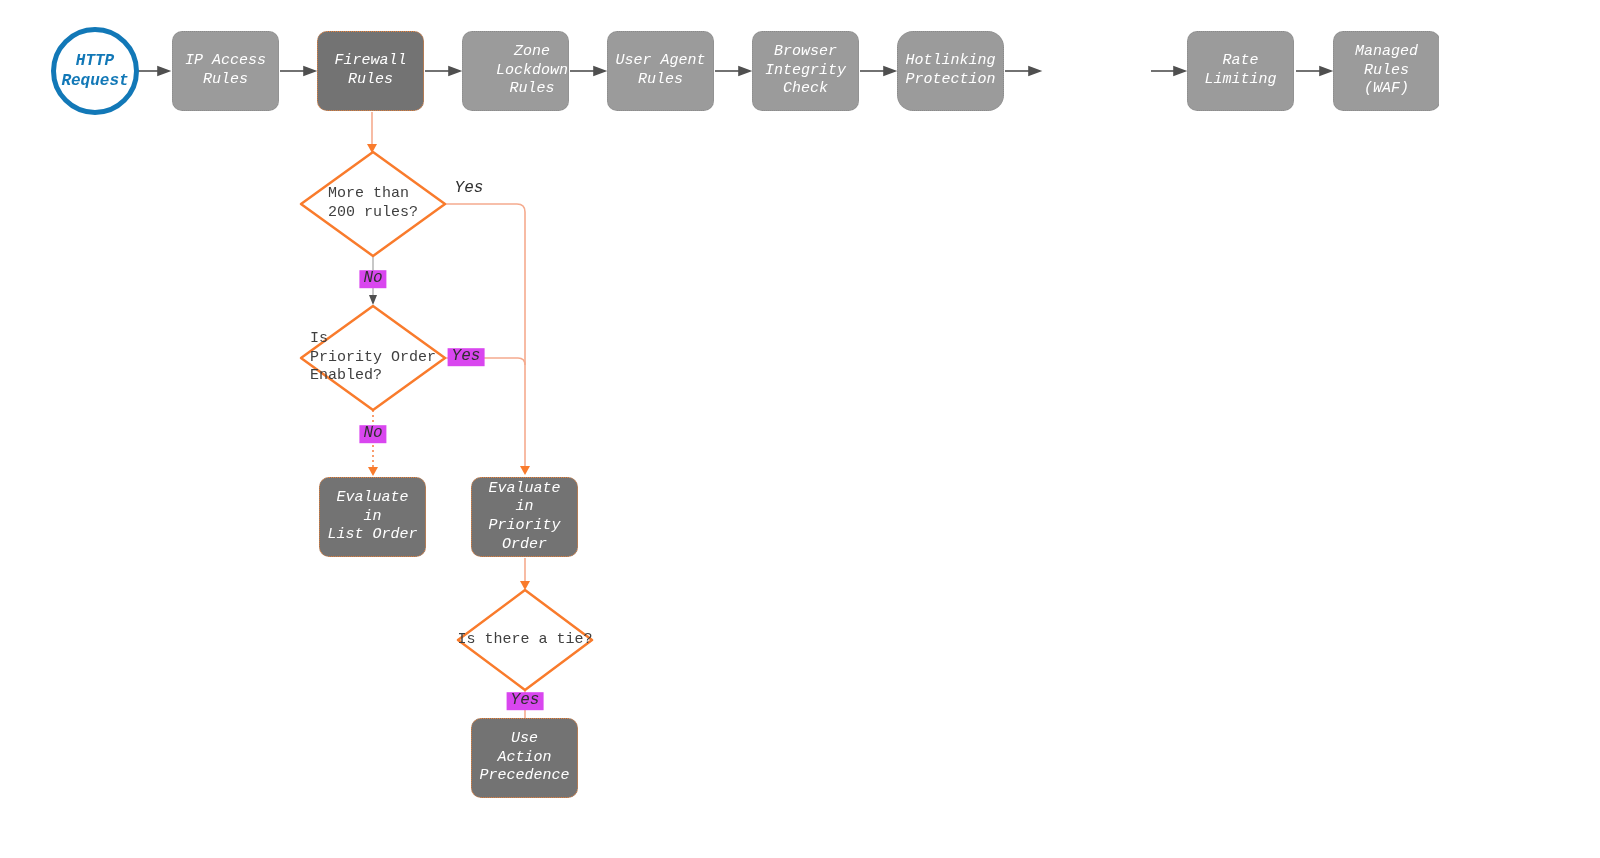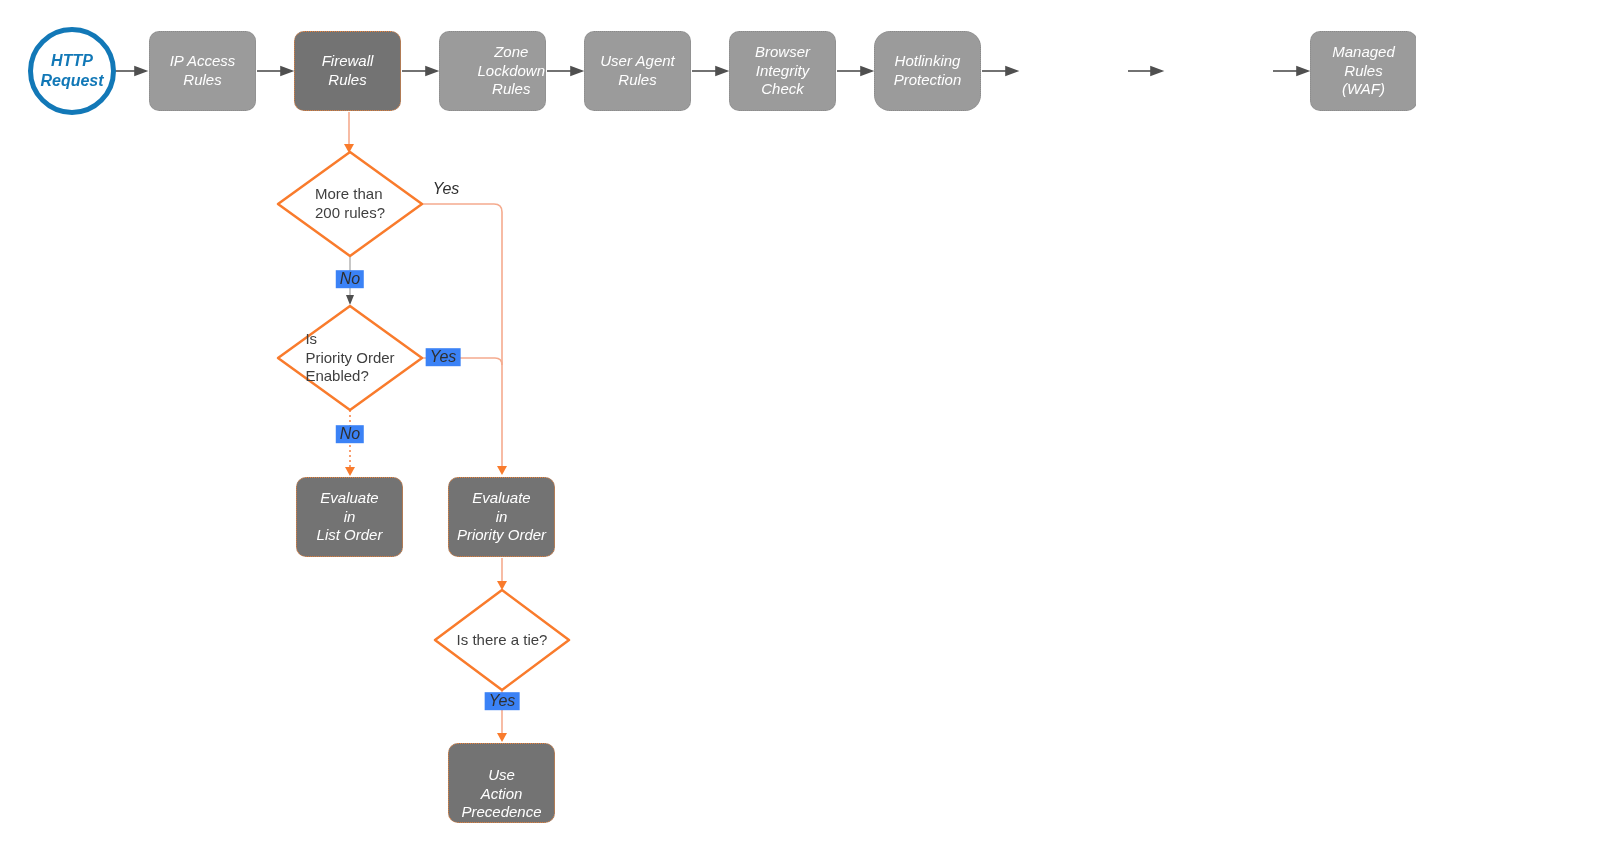--- a/index.html
+++ b/index.html
@@ -1,18 +1,19 @@
 <!DOCTYPE html>
 <html><head>
 <meta charset="utf-8">
 <style>
   html,body{margin:0;padding:0;background:#ffffff;}
   .canvas{
     position:relative;width:1416px;height:858px;background:#ffffff;overflow:hidden;
-    font-family:Liberation Sans, sans-serif;
+    font-family:Liberation Mono, monospace;
+    margin-left:23px;
   }
   svg.wires{position:absolute;left:0;top:0;}
   .node{
     position:absolute;display:flex;align-items:center;justify-content:center;
     text-align:center;box-sizing:border-box;
   }
   .box{width:107px;height:80px;border-radius:10px;top:31px;}
   .gray{background:#9b9b9b;border:1px dotted #8a8a8a;}
   .orange{background:#737373;border:1px dotted #ef8339;}
   .node-label{
@@ -26,21 +27,21 @@
   .circle .node-label{color:#1278b7;font-weight:bold;font-size:16px;font-style:italic;}
   .circle.filled{background:#1278b7;}
   .circle.filled .node-label{color:#ffffff;}
   .diamond-label{
     position:absolute;display:flex;align-items:center;justify-content:center;
     text-align:left;color:#3f3f3f;font-size:15px;line-height:1.25;
     white-space:pre-line;
   }
   .edge-label{
     position:absolute;transform:translate(-50%,-50%);
-    color:#2f2f2f;font-style:italic;font-size:16px;background:#3b82f6;
+    color:#2f2f2f;font-style:italic;font-size:16px;background:#d946ef;
     padding:0 4px;line-height:1.1;
   }
 </style>
 </head>
 <body>
 
 <div class="canvas">
 
   <svg class="wires" width="1600" height="858">
 
@@ -130,20 +131,24 @@
   </div>
   <div class="node box gray" style="left:729px;">
     <span class="node-label">Browser
 Integrity
 Check</span>
   </div>
   <div class="node box gray" style="left:874px;border-radius:16px;">
     <span class="node-label">Hotlinking
 Protection</span>
   </div>
+  <div class="node box gray" style="left:1164px;">
+    <span class="node-label">Rate
+Limiting</span>
+  </div>
   <div class="node box gray" style="left:1310px;">
     <span class="node-label">Managed
 Rules
 (WAF)</span>
   </div>
 
 
   <div class="diamond-label" style="left:280px;top:172px;width:140px;height:64px;">More than
 200 rules?</div>
   <div class="diamond-label" style="left:280px;top:324px;width:140px;height:68px;">Is
@@ -154,21 +159,21 @@
   <div class="node box orange" style="left:296px;top:477px;">
     <span class="node-label">Evaluate
 in
 List Order</span>
   </div>
   <div class="node box orange" style="left:448px;top:477px;">
     <span class="node-label">Evaluate
 in
 Priority Order</span>
   </div>
-  <div class="node box orange" style="left:448px;top:743px;align-items:flex-end;">
+  <div class="node box orange" style="left:448px;top:718px;">
     <span class="node-label">Use
 Action
 Precedence</span>
   </div>
 
   <span class="edge-label" style="left:446px;top:189px;background:transparent;">Yes</span>
   <span class="edge-label" style="left:350px;top:279px;">No</span>
   <span class="edge-label" style="left:443px;top:357px;">Yes</span>
   <span class="edge-label" style="left:350px;top:434px;">No</span>
   <span class="edge-label" style="left:502px;top:701px;">Yes</span>

